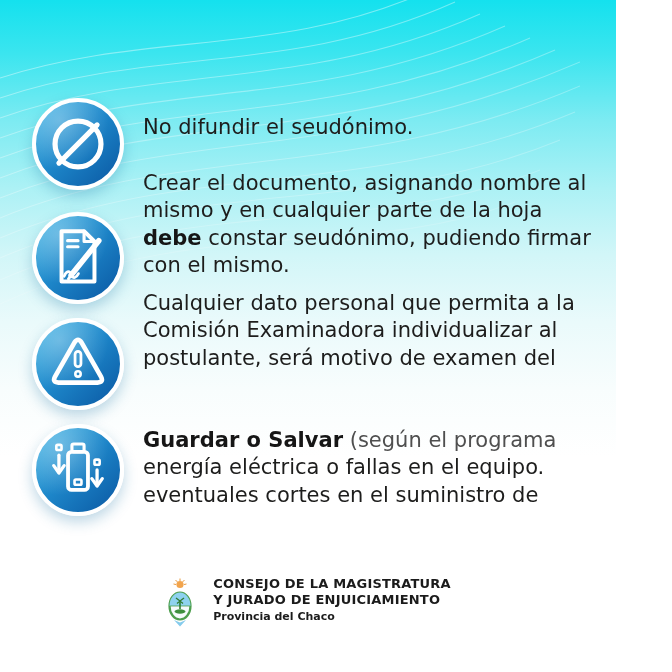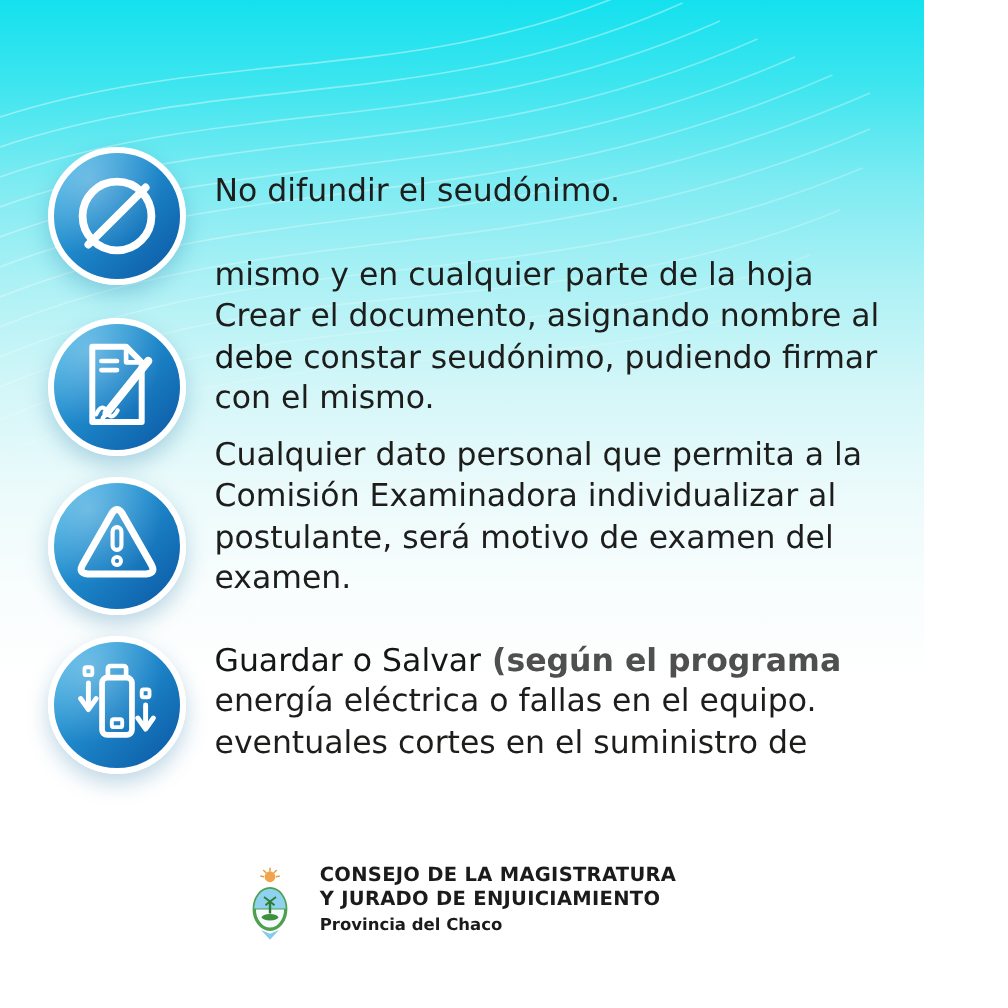--- a/index.html
+++ b/index.html
@@ -21,22 +21,22 @@
     display:flex;align-items:center;justify-content:center;
   }
   .icon-circle svg{width:78px;height:78px;display:block;}
   .ic1{top:98px}.ic2{top:212px}.ic3{top:318px}.ic4{top:424px}
   .text-block{
     position:absolute;left:143px;white-space:nowrap;
     font-size:21px;line-height:27.4px;color:#1d1d1c;
   }
   .tb1{top:114px}.tb2{top:170px}.tb3{top:290px}.tb4{top:427px}
   .seg-regular{font-weight:400;color:#1d1d1c;}
-  .seg-bold{font-weight:400;color:#161616;}
-  .seg-light{font-weight:700;color:#4f4f4f;}
+  .seg-bold{font-weight:700;color:#161616;}
+  .seg-light{font-weight:400;color:#4f4f4f;}
   .footer{
     position:absolute;left:0;right:0;top:576px;
     display:flex;justify-content:center;align-items:flex-start;gap:18px;
   }
   .footer-logo{flex:0 0 auto;margin-top:2px;}
   .footer-text{color:#1b1b1b;}
   .footer-org{font-size:13px;font-weight:700;line-height:15.5px;letter-spacing:.2px;}
   .footer-prov{font-size:11px;font-weight:700;margin-top:3px;}
   .st{stroke:#fff;fill:none;stroke-linecap:round;stroke-linejoin:round;}
 </style>
@@ -101,31 +101,30 @@
       <line class="st" x1="67" y1="45" x2="67" y2="60" stroke-width="3.8"></line>
       <path class="st" stroke-width="3.8" d="M61 55 L67 63.5 L73 55"></path>
     </svg>
   </div>
 
   <div class="text-block tb1">
     <div><span class="seg-regular">No difundir el seudónimo.</span></div>
   </div>
 
   <div class="text-block tb2">
+    <div><span class="seg-regular">Crear el documento, asignando nombre al</span></div>
     <div><span class="seg-regular">mismo y en cualquier parte de la hoja</span></div>
-    <div><span class="seg-regular">Crear el documento, asignando nombre al</span></div>
     <div><span class="seg-bold">debe</span><span class="seg-regular"> constar seudónimo, pudiendo firmar</span></div>
     <div><span class="seg-regular">con el mismo.</span></div>
   </div>
 
   <div class="text-block tb3">
     <div><span class="seg-regular">Cualquier dato personal que permita a la</span></div>
     <div><span class="seg-regular">Comisión Examinadora individualizar al</span></div>
     <div><span class="seg-regular">postulante, será motivo de examen del</span></div>
-    <div><span class="seg-regular">examen.</span></div>
   </div>
 
   <div class="text-block tb4">
     <div><span class="seg-bold">Guardar o Salvar</span><span class="seg-light"> (según el programa</span></div>
     <div><span class="seg-regular">energía eléctrica o fallas en el equipo.</span></div>
     <div><span class="seg-regular">eventuales cortes en el suministro de</span></div>
   </div>
 
   <div class="footer">
     <svg class="footer-logo" width="30" height="52" viewBox="0 0 30 52">

